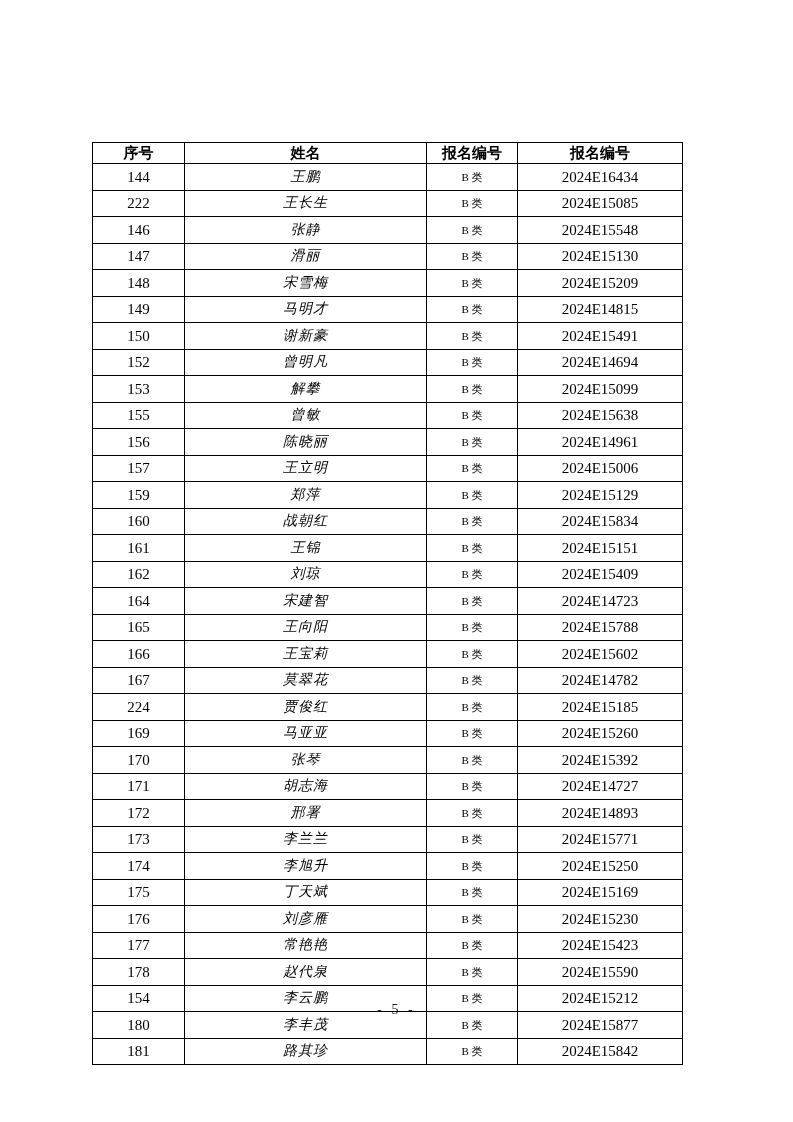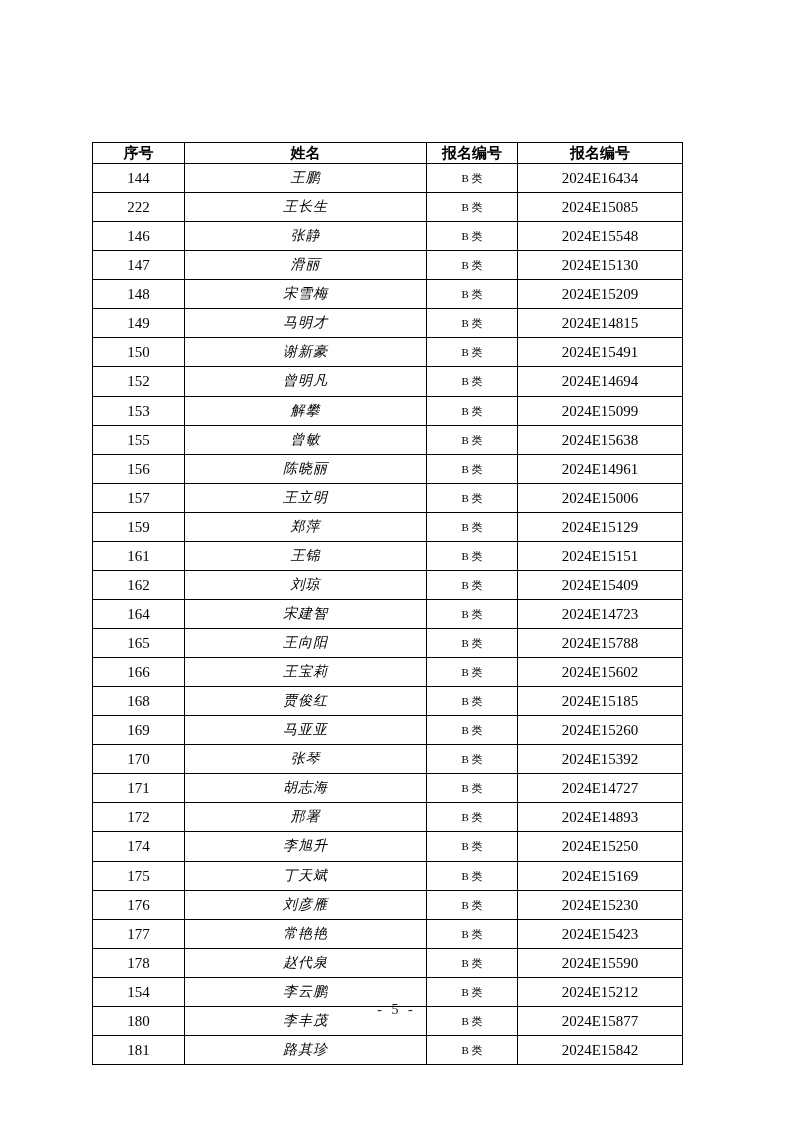--- a/index.html
+++ b/index.html
@@ -156,20 +156,26 @@
           <td class="c2">B 类</td>
           <td class="c3">2024E15006</td>
         </tr>
         <tr>
           <td class="c0">159</td>
           <td class="c1">郑萍</td>
           <td class="c2">B 类</td>
           <td class="c3">2024E15129</td>
         </tr>
         <tr>
+          <td class="c0">160</td>
+          <td class="c1">战朝红</td>
+          <td class="c2">B 类</td>
+          <td class="c3">2024E15834</td>
+        </tr>
+        <tr>
           <td class="c0">161</td>
           <td class="c1">王锦</td>
           <td class="c2">B 类</td>
           <td class="c3">2024E15151</td>
         </tr>
         <tr>
           <td class="c0">162</td>
           <td class="c1">刘琼</td>
           <td class="c2">B 类</td>
           <td class="c3">2024E15409</td>
@@ -186,21 +192,27 @@
           <td class="c2">B 类</td>
           <td class="c3">2024E15788</td>
         </tr>
         <tr>
           <td class="c0">166</td>
           <td class="c1">王宝莉</td>
           <td class="c2">B 类</td>
           <td class="c3">2024E15602</td>
         </tr>
         <tr>
-          <td class="c0">168</td>
+          <td class="c0">167</td>
+          <td class="c1">莫翠花</td>
+          <td class="c2">B 类</td>
+          <td class="c3">2024E14782</td>
+        </tr>
+        <tr>
+          <td class="c0">224</td>
           <td class="c1">贾俊红</td>
           <td class="c2">B 类</td>
           <td class="c3">2024E15185</td>
         </tr>
         <tr>
           <td class="c0">169</td>
           <td class="c1">马亚亚</td>
           <td class="c2">B 类</td>
           <td class="c3">2024E15260</td>
         </tr>
@@ -216,20 +228,26 @@
           <td class="c2">B 类</td>
           <td class="c3">2024E14727</td>
         </tr>
         <tr>
           <td class="c0">172</td>
           <td class="c1">邢署</td>
           <td class="c2">B 类</td>
           <td class="c3">2024E14893</td>
         </tr>
         <tr>
+          <td class="c0">173</td>
+          <td class="c1">李兰兰</td>
+          <td class="c2">B 类</td>
+          <td class="c3">2024E15771</td>
+        </tr>
+        <tr>
           <td class="c0">174</td>
           <td class="c1">李旭升</td>
           <td class="c2">B 类</td>
           <td class="c3">2024E15250</td>
         </tr>
         <tr>
           <td class="c0">175</td>
           <td class="c1">丁天斌</td>
           <td class="c2">B 类</td>
           <td class="c3">2024E15169</td>

